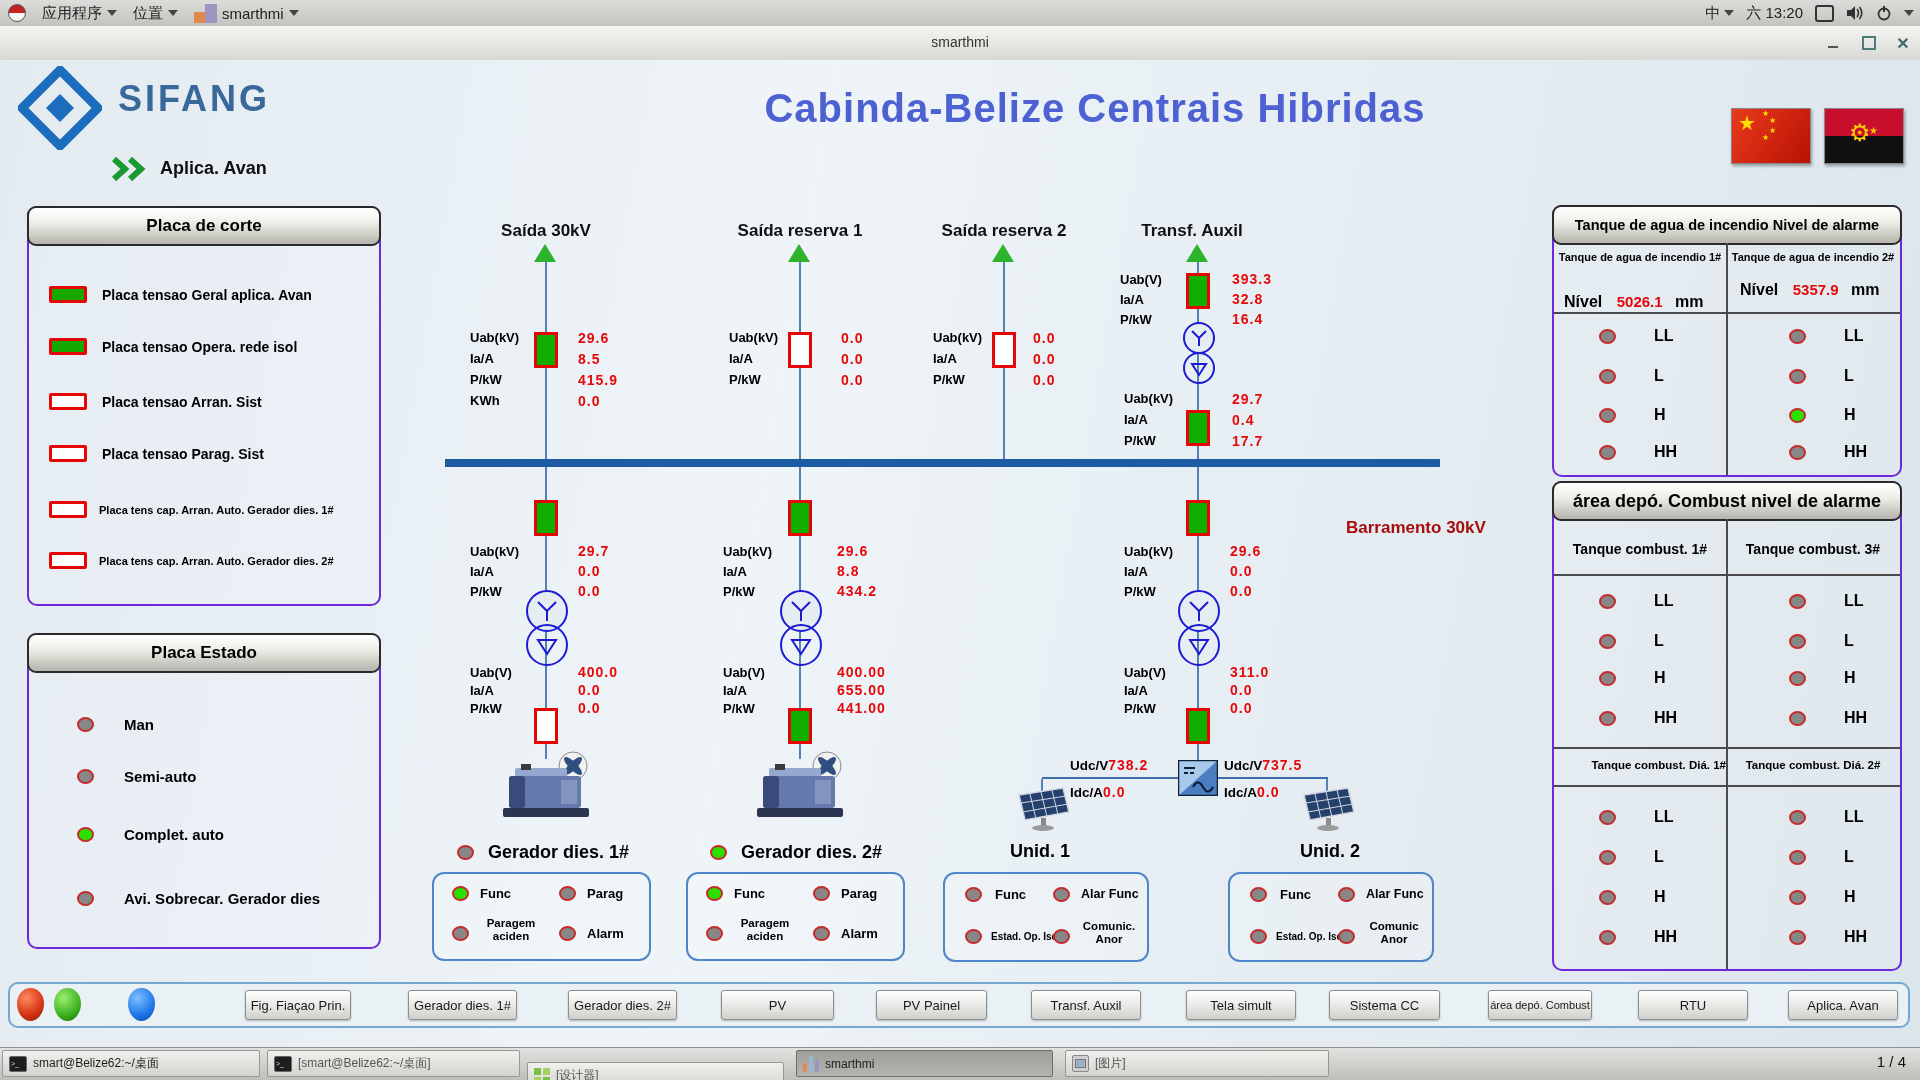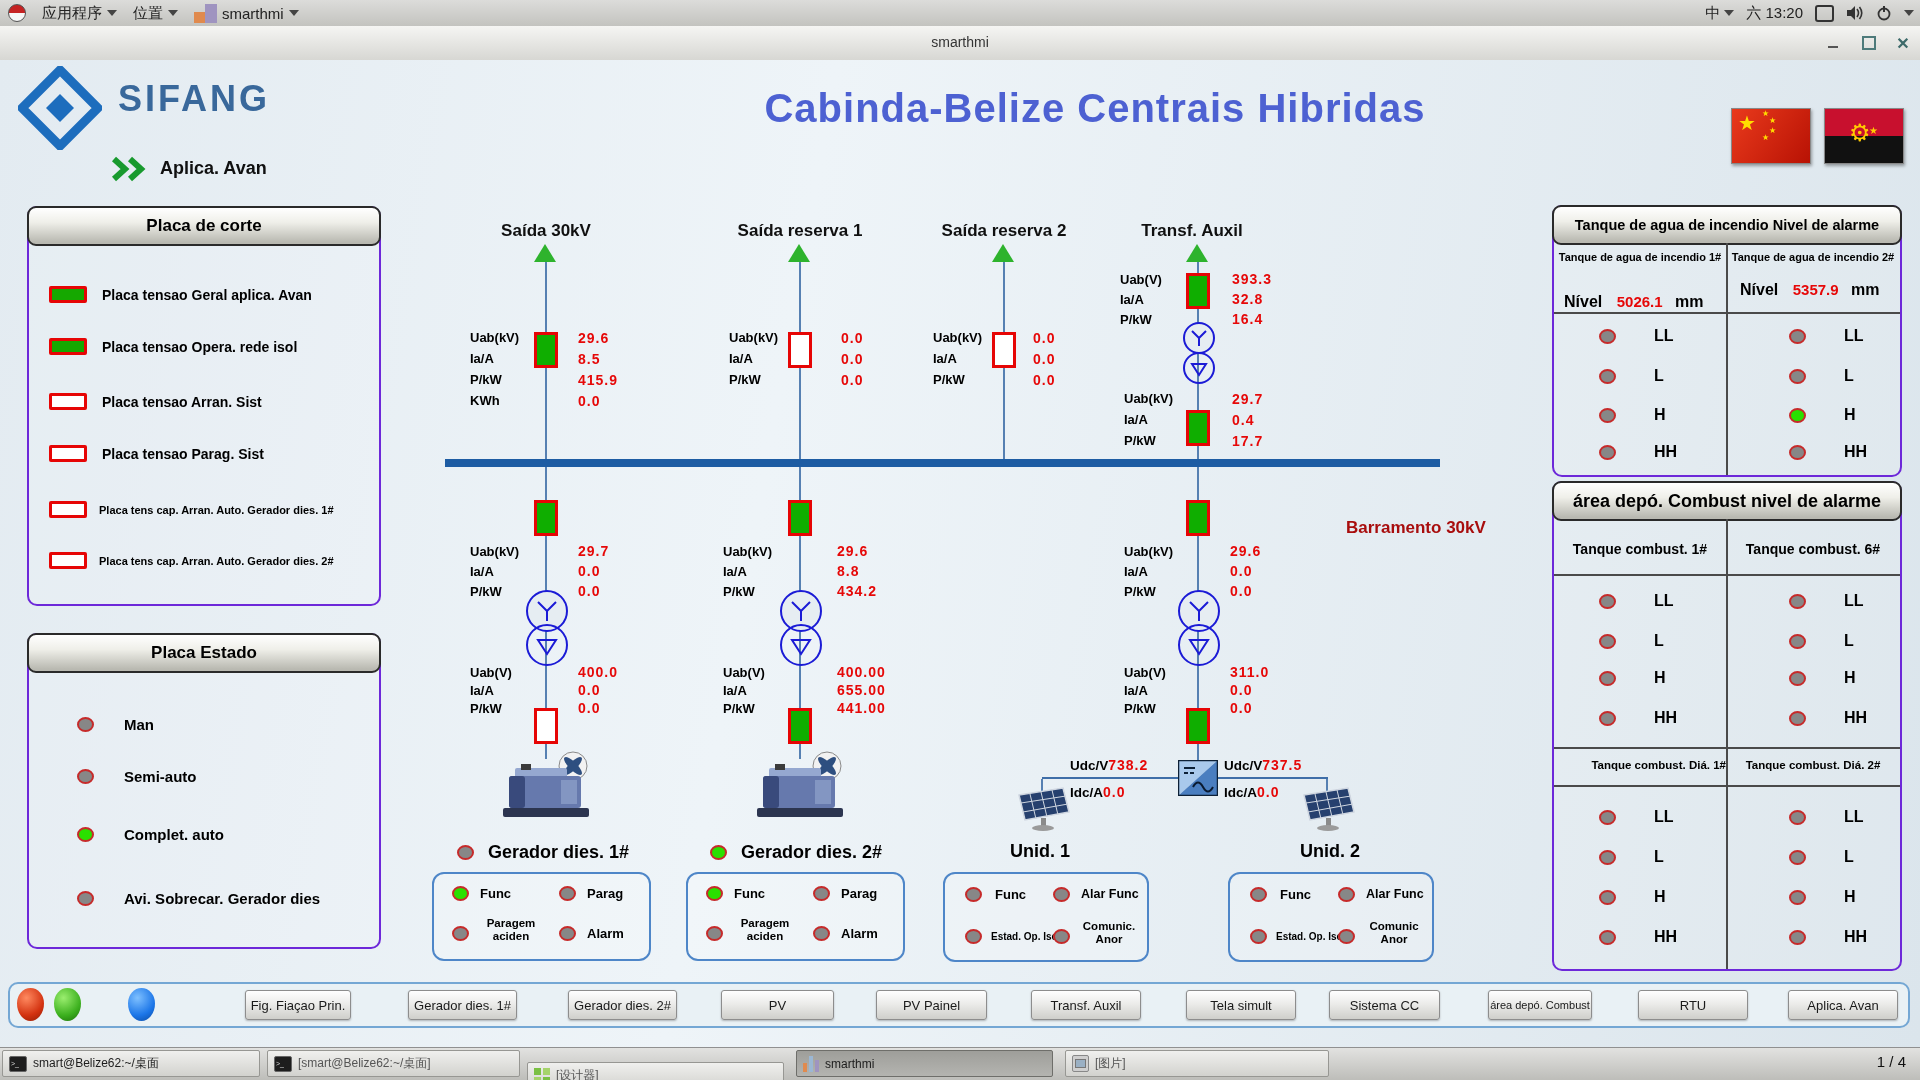--- a/index.html
+++ b/index.html
@@ -532,21 +532,21 @@
       </div>
   </div>
 
   <div class="panel" style="left:1552px;top:481px;width:346px;height:486px;">
     <div class="phead" style="font-size:18px;">área depó. Combust nivel de alarme</div>
     <div class="divv" style="left:172px;top:36px;height:450px;"></div>
     <div class="divh" style="left:0;top:91px;width:346px;"></div>
     <div class="divh" style="left:0;top:264px;width:346px;"></div>
     <div class="divh" style="left:0;top:302px;width:346px;"></div>
     <div class="abs" style="left:0;top:58px;width:172px;text-align:center;font-size:14px;font-weight:bold;">Tanque combust. 1#</div>
-    <div class="abs" style="left:173px;top:58px;width:172px;text-align:center;font-size:14px;font-weight:bold;">Tanque combust. 6#</div>
+    <div class="abs" style="left:173px;top:58px;width:172px;text-align:center;font-size:14px;font-weight:bold;">Tanque combust. 3#</div>
     <div class="ledrow" style="left:45px;top:109px;">
         <span class="led"></span>
         <span>LL</span>
       </div>
     <div class="ledrow" style="left:45px;top:149px;">
         <span class="led"></span>
         <span>L</span>
       </div>
     <div class="ledrow" style="left:45px;top:186px;">
         <span class="led"></span>

